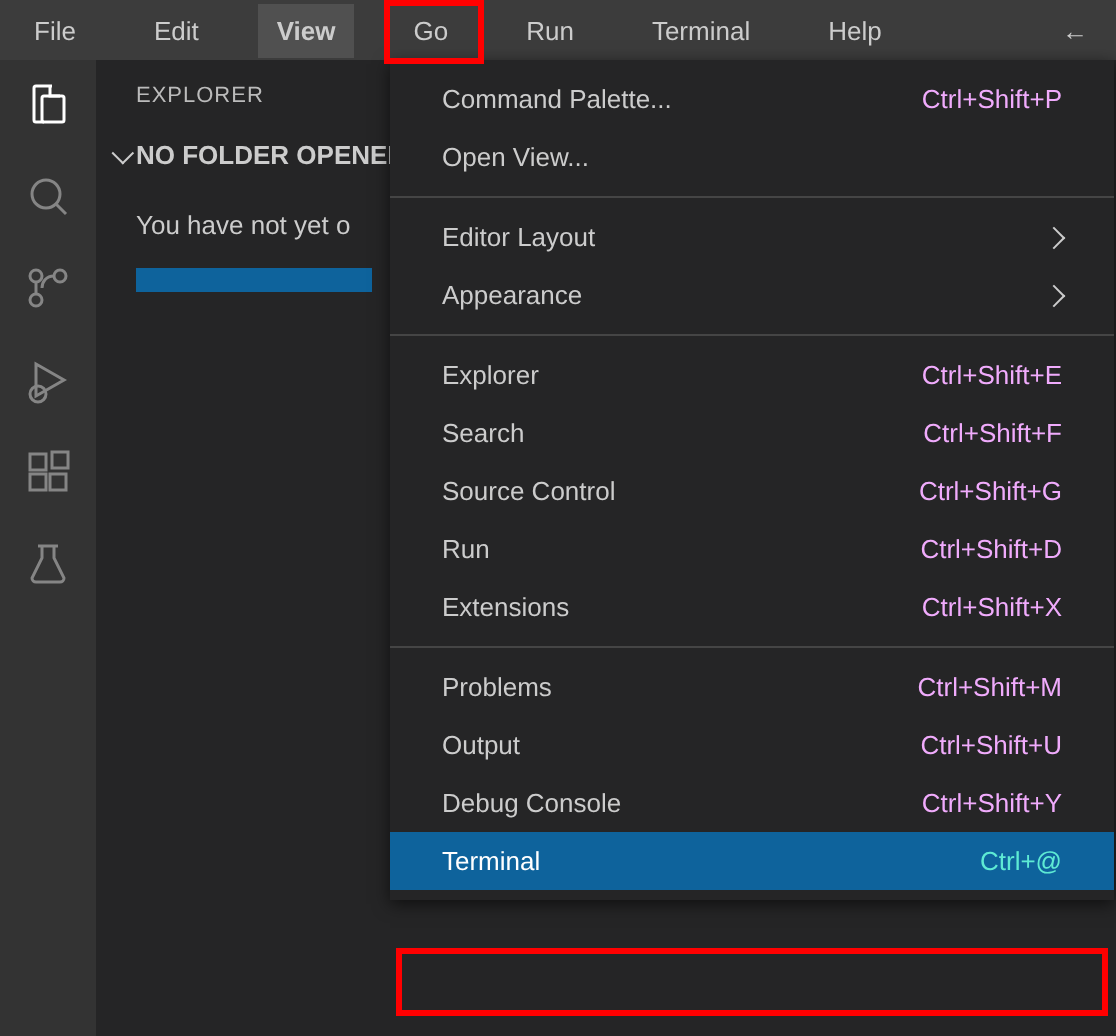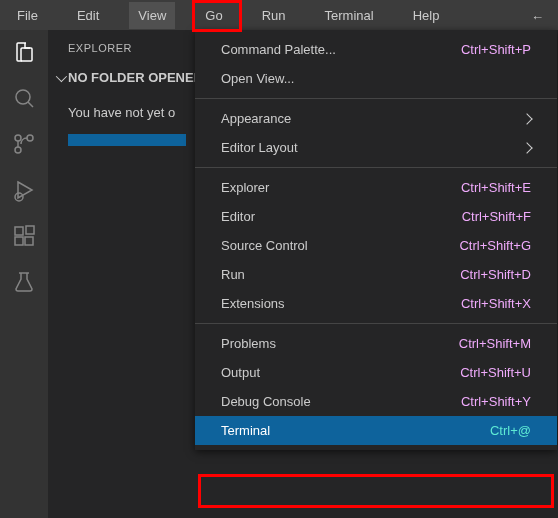--- a/index.html
+++ b/index.html
@@ -25,20 +25,21 @@
       align-items: center;
       padding-left: 8px;
     }
     .menu-item {
       padding: 6px 9px;
       color: #cccccc;
       cursor: pointer;
     }
     .menu-item.active {
       background: #505050;
+      font-weight: bold;
     }
     .window-ctrl {
       margin-left: auto;
       padding: 6px 14px;
       color: #cccccc;
     }
     .main {
       display: flex;
       height: calc(100% - 30px);
     }
@@ -231,34 +232,34 @@
     <div class="dropdown-item">
       <span>Command Palette...</span>
       <span class="shortcut">Ctrl+Shift+P</span>
     </div>
     <div class="dropdown-item">
       <span>Open View...</span>
       <span class="shortcut"></span>
     </div>
     <div class="dropdown-sep"></div>
     <div class="dropdown-item">
+      <span>Editor Layout</span>
+      <span class="chevron chevron-right submenu-arrow"></span>
+    </div>
+    <div class="dropdown-item">
       <span>Appearance</span>
       <span class="chevron chevron-right submenu-arrow"></span>
     </div>
-    <div class="dropdown-item">
-      <span>Editor Layout</span>
-      <span class="chevron chevron-right submenu-arrow"></span>
-    </div>
     <div class="dropdown-sep"></div>
     <div class="dropdown-item">
       <span>Explorer</span>
       <span class="shortcut">Ctrl+Shift+E</span>
     </div>
     <div class="dropdown-item">
-      <span>Editor</span>
+      <span>Search</span>
       <span class="shortcut">Ctrl+Shift+F</span>
     </div>
     <div class="dropdown-item">
       <span>Source Control</span>
       <span class="shortcut">Ctrl+Shift+G</span>
     </div>
     <div class="dropdown-item">
       <span>Run</span>
       <span class="shortcut">Ctrl+Shift+D</span>
     </div>

